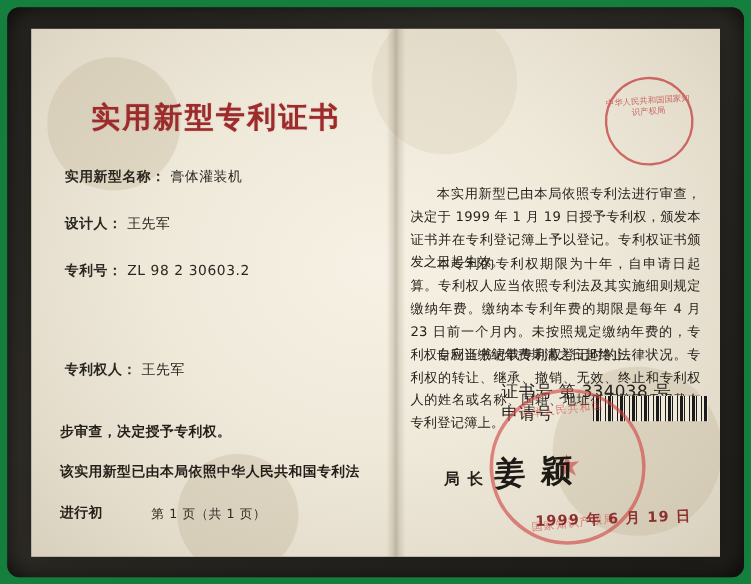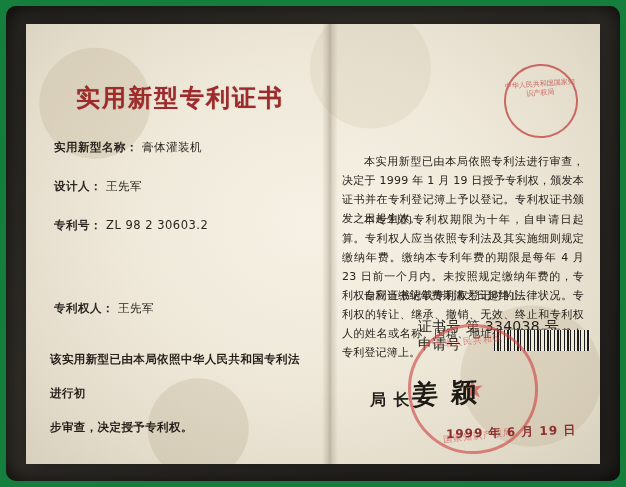--- a/index.html
+++ b/index.html
@@ -222,21 +222,21 @@
     transform: translate(-50%, -50%);
     font-size: 26px;
     line-height: 1;
   }
   .bs-t { position:absolute; left:0; top:8px; width:124px; text-align:center; }
   .bs-b { position:absolute; left:0; bottom:8px; width:124px; text-align:center; }
   .director-label {
     position: absolute;
     left: 44px;
     top: 366px;
-    font-size: 16px;
+    font-size: 13px;
     font-weight: bold;
     color: #241f19;
     letter-spacing: 1px;
   }
   .signature {
     position: absolute;
     left: 86px;
     top: 352px;
     font-family: "DejaVu Serif", serif;
     font-size: 26px;
@@ -274,24 +274,25 @@
         <span class="lbl">设计人：</span><span class="val">王先军</span>
       </div>
       <div class="field f3">
         <span class="lbl">专利号：</span><span class="val">ZL 98 2 30603.2</span>
       </div>
       <div class="field f5">
         <span class="lbl">专利权人：</span><span class="val">王先军</span>
       </div>
 
       <div class="statement">
+        <div>步审查，决定授予专利权。</div>
         <div>该实用新型已由本局依照中华人民共和国专利法进行初</div>
-        <div>步审查，决定授予专利权。</div>
-      </div>
-
+      </div>
+
+      <div class="page-num">第 1 页（共 1 页）</div>
     </div>
 
     <div class="fold"></div>
 
     <div class="right-page">
 
       <div class="red-seal">
         <span>中华人民共和国国家知识产权局</span>
       </div>
 

